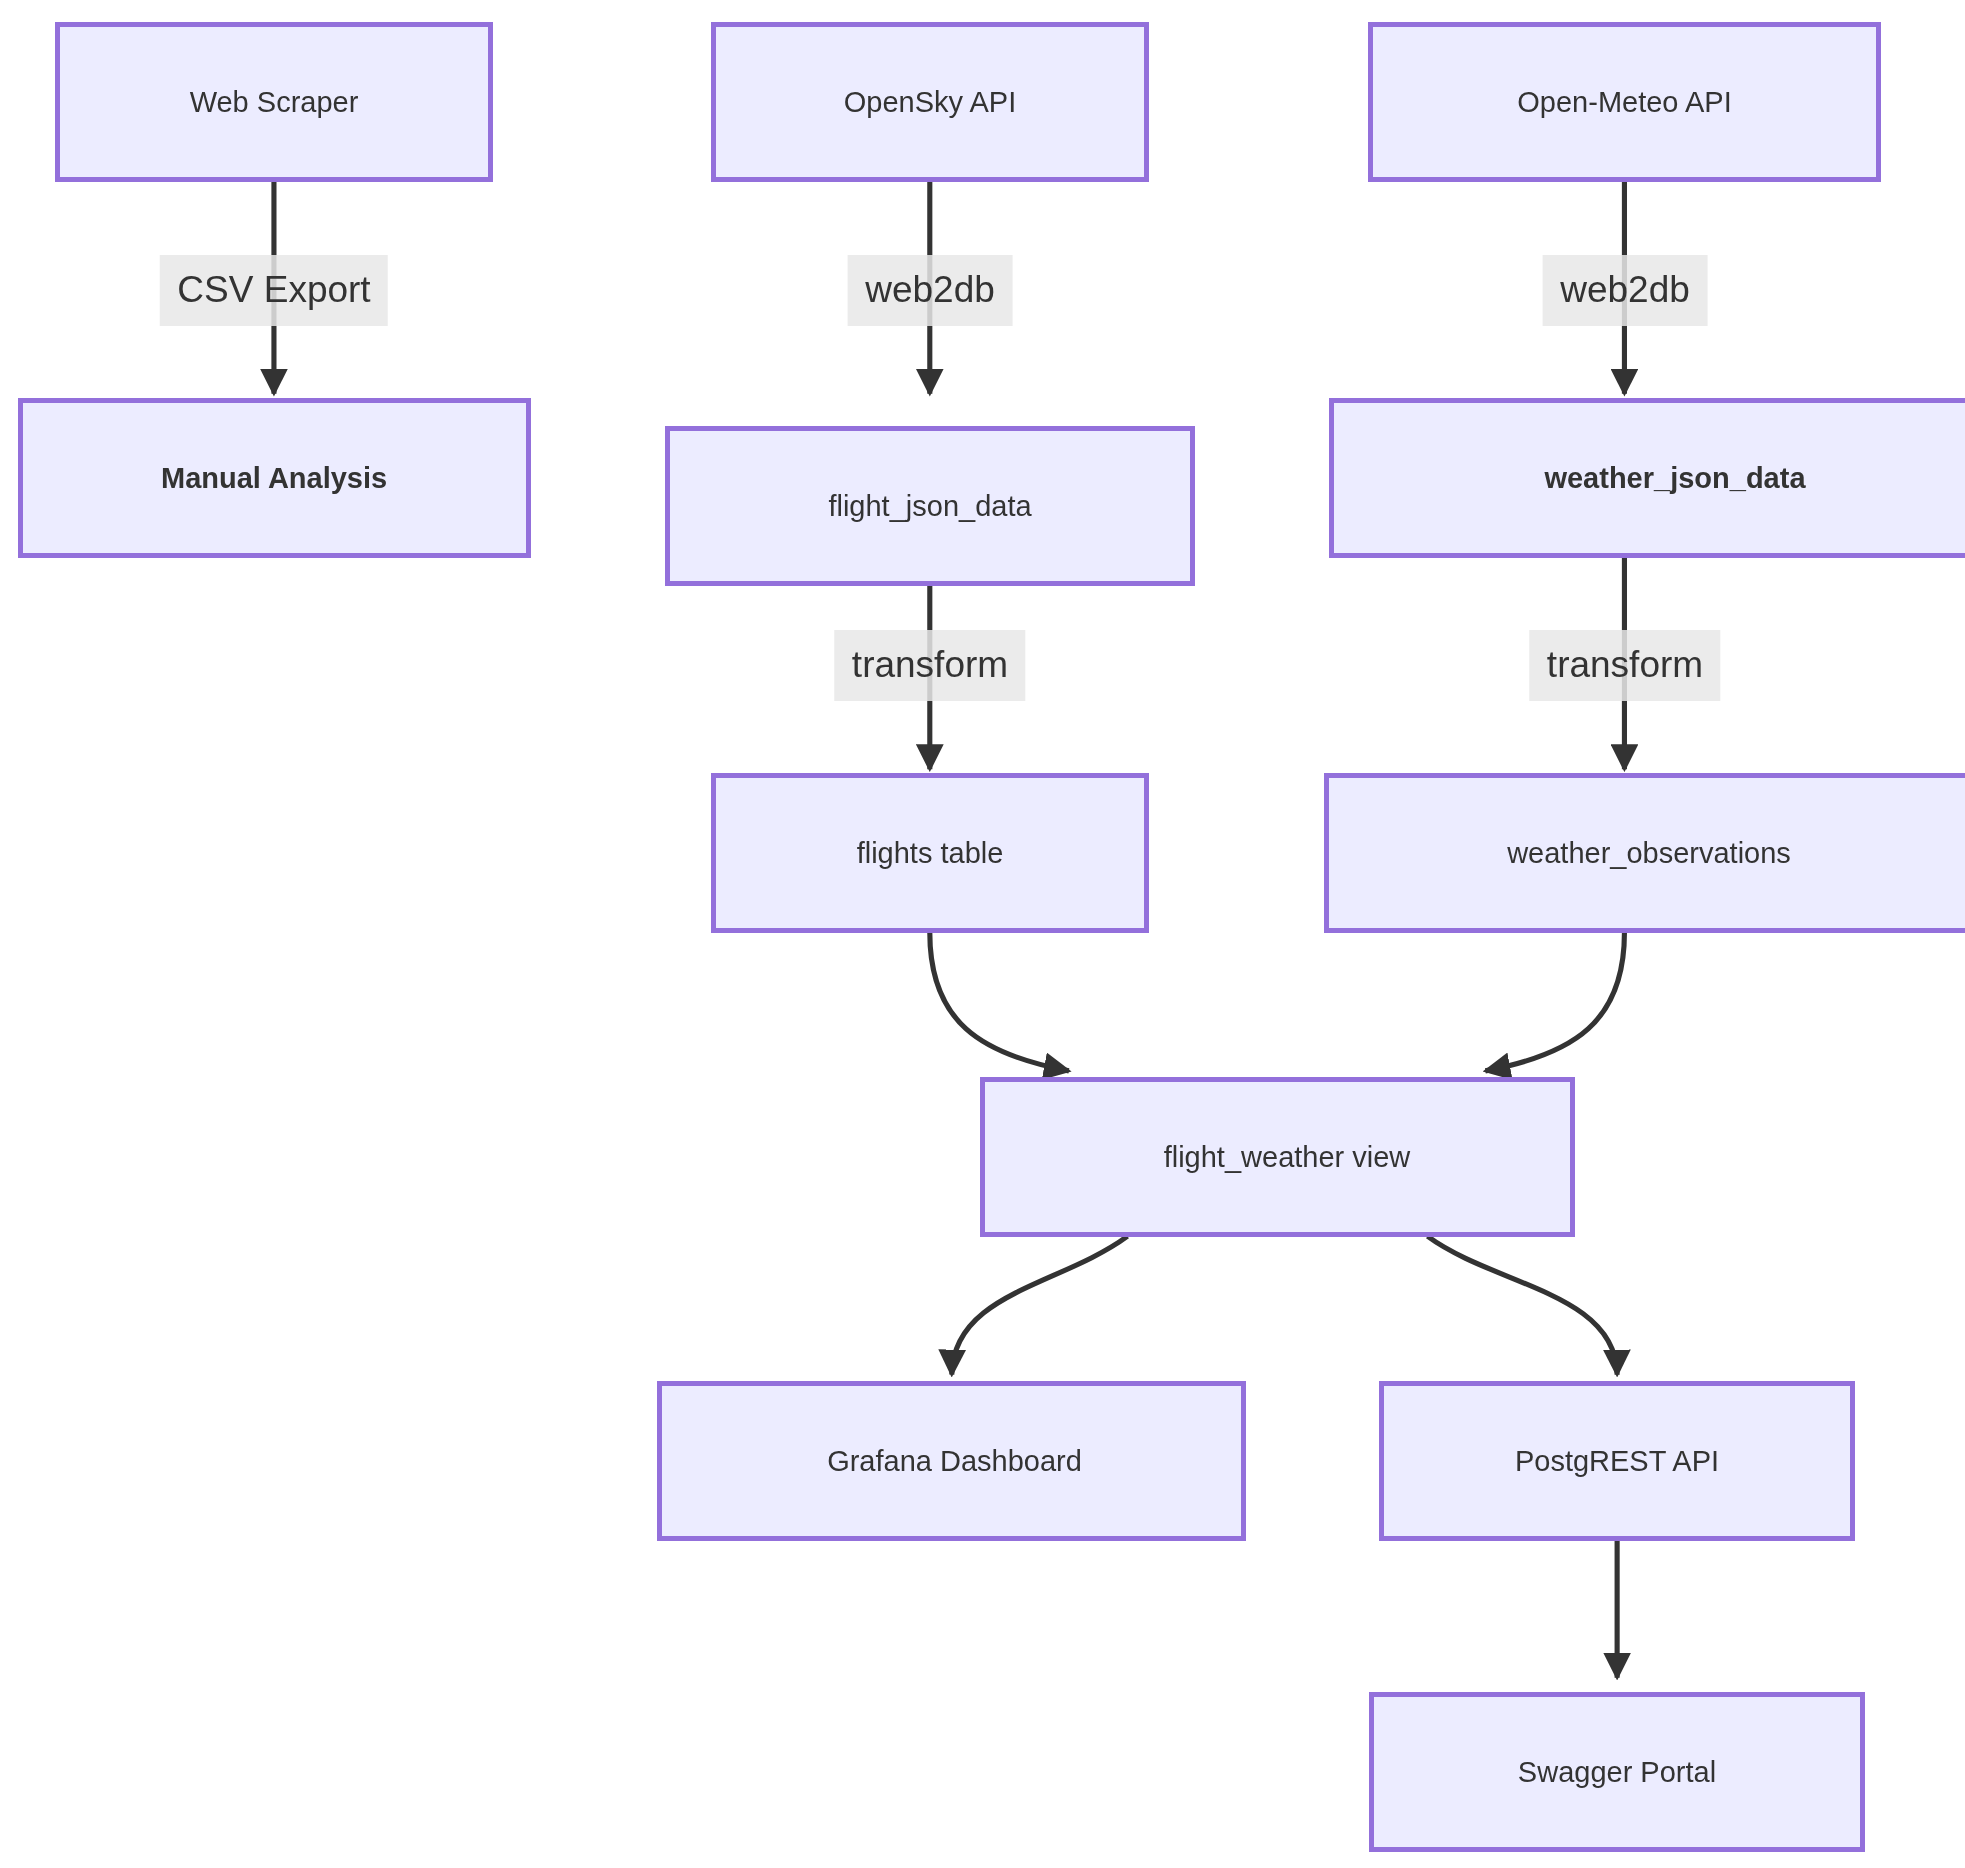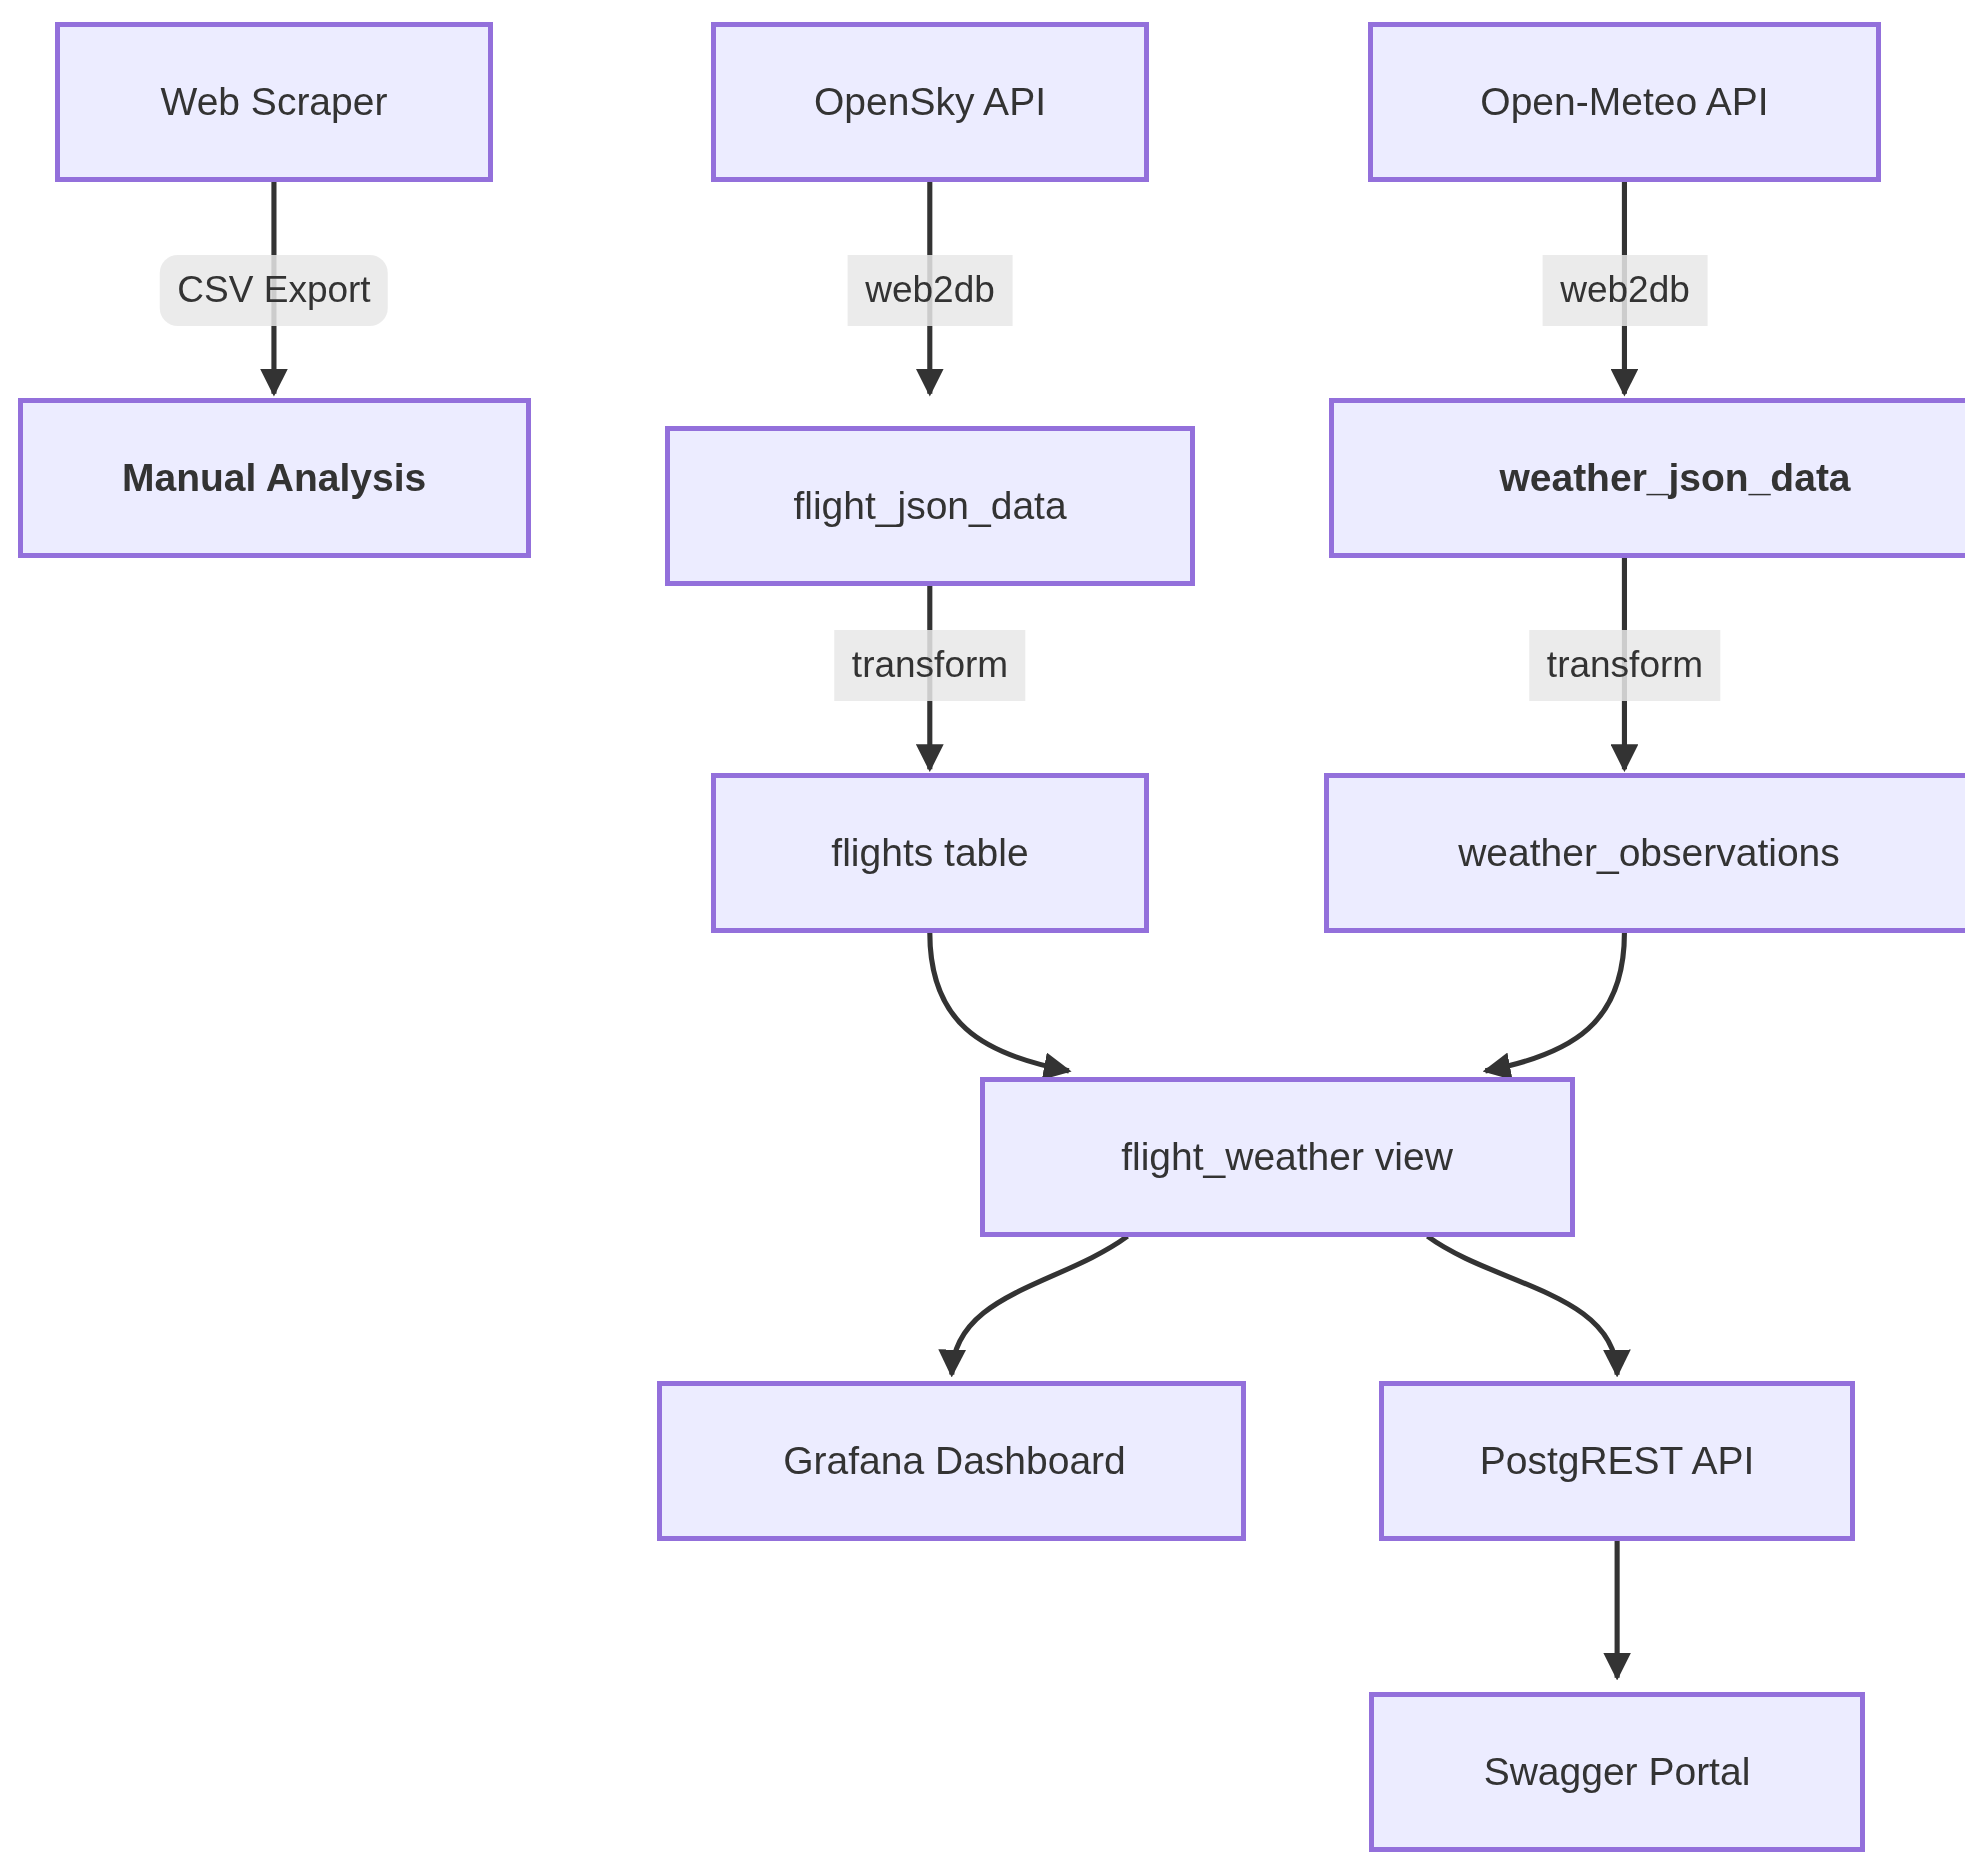--- a/index.html
+++ b/index.html
@@ -26,21 +26,21 @@
   }
   .node {
     position: absolute;
     box-sizing: border-box;
     background: #ECECFF;
     border: 5.9px solid #9370DB;
     display: flex;
     align-items: center;
     justify-content: center;
     text-align: center;
-    font-size: 39px;
+    font-size: 29px;
     line-height: 1.25;
     color: #333333;
   }
   .edge-label {
     position: absolute;
     transform: translateX(-50%);
     background: rgba(232, 232, 232, 0.85);
     padding: 10.3px 17.6px;
     font-size: 37px;
     line-height: 1.35;
@@ -77,21 +77,21 @@
   <div class="node" style="left:55px; top:22px; width:438px; height:160px;">
     <span>Web Scraper</span>
   </div>
   <div class="node" style="left:711px; top:22px; width:438px; height:160px;">
     <span>OpenSky API</span>
   </div>
   <div class="node" style="left:1368px; top:22px; width:513px; height:160px;">
     <span>Open-Meteo API</span>
   </div>
 
-  <div class="edge-label" style="left:274px; top:255px;border-radius:18px;">
+  <div class="edge-label" style="left:274px; top:255px;">
     <span>CSV Export</span>
   </div>
   <div class="edge-label" style="left:930px; top:255px;">
     <span>web2db</span>
   </div>
   <div class="edge-label" style="left:1625px; top:255px;">
     <span>web2db</span>
   </div>
 
   <div class="node" style="left:17.6px; top:398px; width:513px; height:160px;font-weight:bold;">

